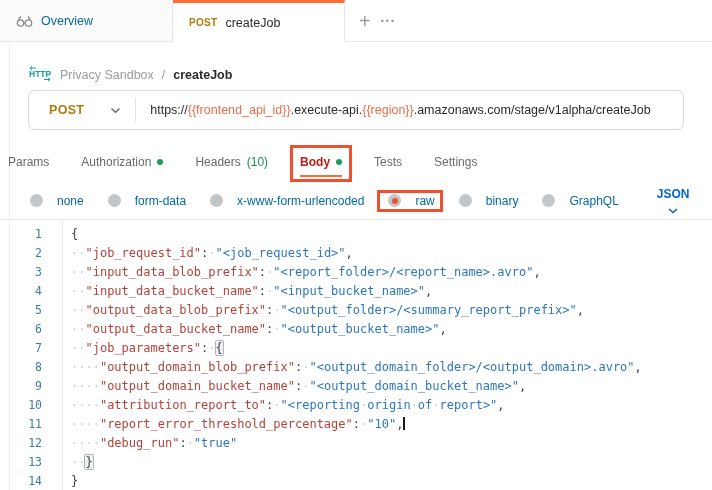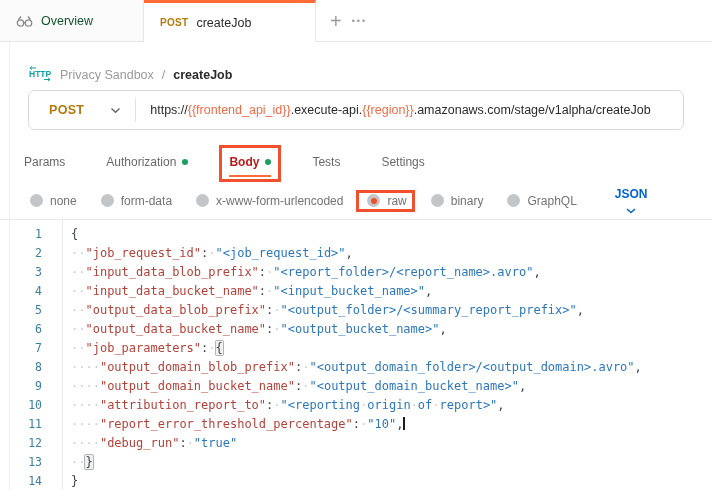--- a/index.html
+++ b/index.html
@@ -9,21 +9,21 @@
     --orange:#ff6c37; --ann:#f1502e; --gold:#b17a0b; --green:#1d9e60;
     --green-text:#188d54; --blue:#0265d2; --var-orange:#ef6c46;
     --key:#b3423a; --str:#2d77bb; --punc:#3b4248; --ws:#c8cdd1;
     --ln:#3b7e9d; --border:#e6e6e6;
   }
 
   
   .tabbar { display:flex; height:42px; border-bottom:1px solid var(--border); background:#fff; }
   .tab { display:flex; align-items:center; gap:8px; padding:0 16px; font-size:12.5px;
          cursor:pointer; position:relative; }
-  .tab-overview { width:144px; color:#14532d; background:#fbfbfb; border-right:1px solid var(--border); }
+  .tab-overview { width:173px; color:#0369a1; background:#fbfbfb; border-right:1px solid var(--border); }
   .tab-active { width:172px; background:#fff; border-right:1px solid var(--border);
     border-top:3px solid var(--orange); margin-bottom:-1px; color:#2b2b2b; }
   .tab-active .method { color:var(--gold); font-weight:700; font-size:10px; letter-spacing:.3px; }
   .tabbar-actions { display:flex; align-items:center; gap:10px; padding:0 14px; color:#8a8a8a; }
   .plus-btn { font-size:20px; font-weight:300; line-height:1; cursor:pointer; color:#9a9a9a; }
   .more-btn { font-size:9px; letter-spacing:2px; cursor:pointer; color:#9a9a9a; }
 
   
   .content { position:relative; }
   .pane-edge { position:absolute; left:9px; top:0; bottom:0; width:1px; background:#f0f0f0; }
@@ -38,32 +38,32 @@
   
   .url-row { margin:8px 28px 12px 28px; height:40px; border:1px solid #d9d9d9; border-radius:7px;
     display:flex; align-items:center; background:#fff; }
   .method-select { display:flex; align-items:center; gap:26px; padding:0 14px 0 20px; cursor:pointer; }
   .method-select .m { color:var(--gold); font-weight:700; font-size:12.5px; letter-spacing:.3px; }
   .url-divider { width:1px; height:24px; background:#e3e3e3; }
   .url-text { padding-left:14px; font-size:12.5px; color:#2b2b2b; white-space:nowrap; overflow:hidden; }
   .seg-var { color:var(--var-orange); }
 
   
-  .req-tabs { display:flex; align-items:stretch; height:40px; padding-left:24px; gap:41px; }
+  .req-tabs { display:flex; align-items:stretch; height:40px; padding-left:8px; gap:32px; }
   .req-tab { display:flex; align-items:center; gap:6px; font-size:12px; color:#696969;
     cursor:pointer; position:relative; }
   .req-tab.active { color:#b91c1c;font-weight:bold; }
   .req-tab.active::after { content:""; position:absolute; left:0; right:0; bottom:5px; height:2px;
     background:var(--orange); }
   .req-tab .count { color:var(--green-text); }
   .req-tab .dot { width:6px; height:6px; border-radius:50%; background:var(--green); }
 
   
   .options-row { display:flex; align-items:center; height:37px; padding-left:30px; gap:24px; }
-  .radio-opt { display:flex; align-items:center; gap:7px; font-size:12px; color:#737373;
+  .radio-opt { display:flex; align-items:center; gap:14px; font-size:12px; color:#0369a1;
     cursor:pointer; position:relative; }
   .radio-circle { width:13px; height:13px; border-radius:50%; background:#c3c6c9; position:relative; }
   .radio-circle.sel::after { content:""; position:absolute; left:3.5px; top:3.5px; width:6px; height:6px;
     border-radius:50%; background:#f2502c; }
   .lang-select { display:flex; align-items:center; gap:7px; margin-left:14px; color:var(--blue);
     font-weight:700; font-size:12px; cursor:pointer;flex-direction:column; }
 
   
   .ann-box { position:absolute; border:3px solid var(--ann); pointer-events:none; }
   .ann-body { top:3px; bottom:0px; left:-10px; right:-10px; }
@@ -141,20 +141,24 @@
       <div class="url-text"><span class="seg-text">https://</span><span class="seg-var">{{frontend_api_id}}</span><span class="seg-text">.execute-api.</span><span class="seg-var">{{region}}</span><span class="seg-text">.amazonaws.com/stage/v1alpha/createJob</span></div>
     </div>
 
     <div class="req-tabs" id="req-tabs">
         <div class="req-tab">
           <span>Params</span>
         </div>
         <div class="req-tab">
           <span>Authorization</span>
           <span class="dot"></span>
+        </div>
+        <div class="req-tab">
+          <span>Headers</span>
+          <span class="count">(10)</span>
         </div>
         <div class="req-tab active">
           <span>Body</span>
           <span class="dot"></span>
           <div class="ann-box ann-body"></div>
         </div>
         <div class="req-tab">
           <span>Tests</span>
         </div>
         <div class="req-tab">

